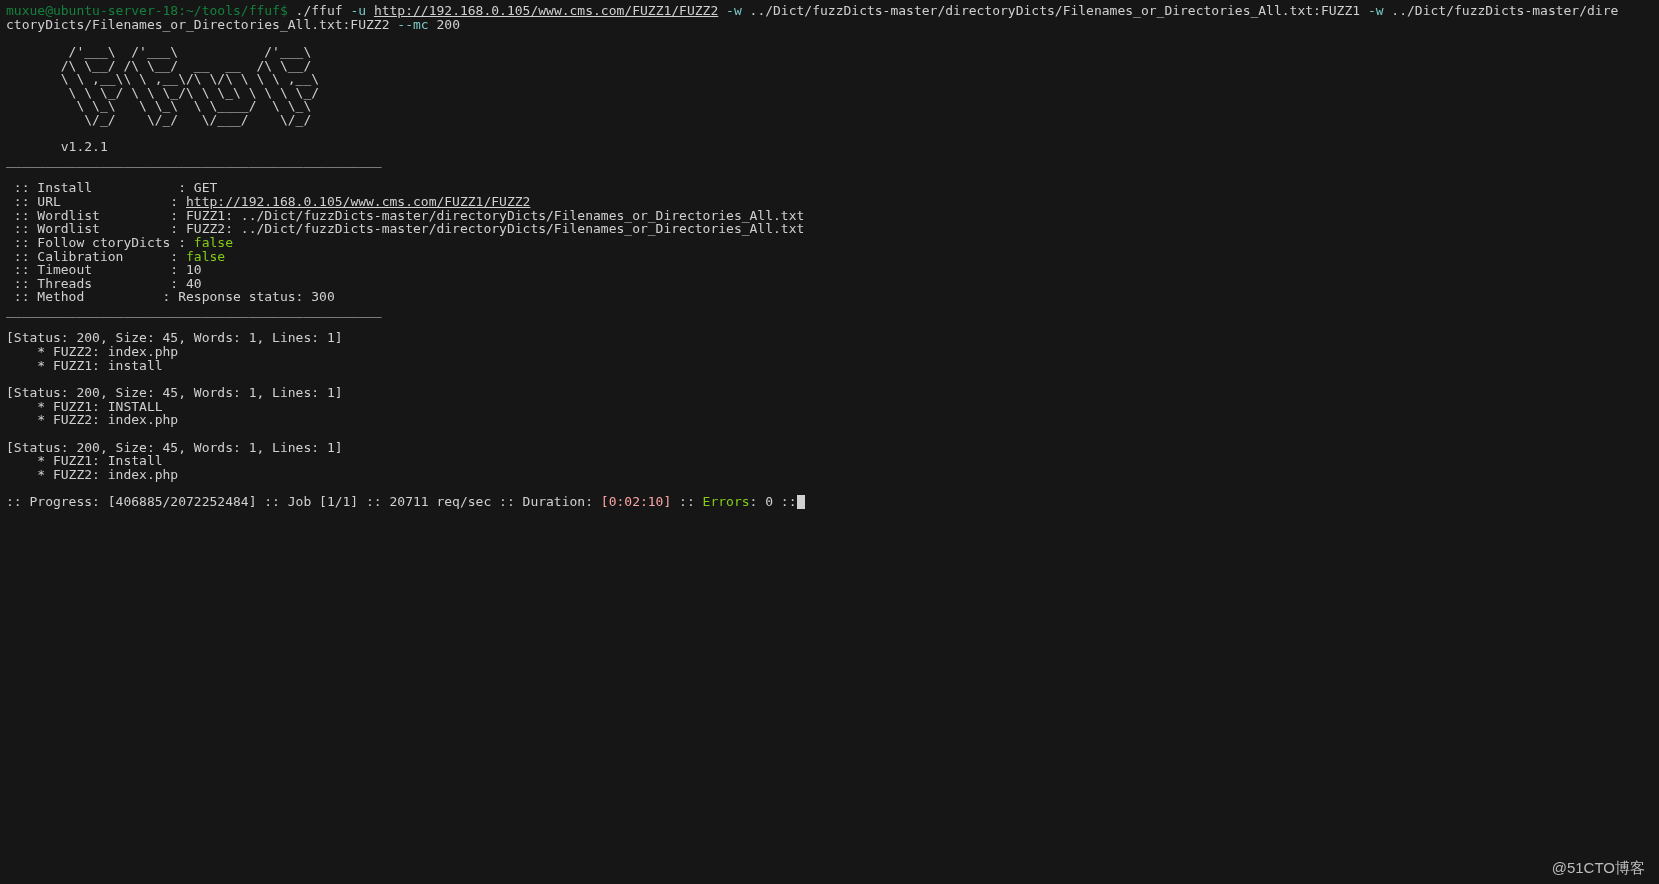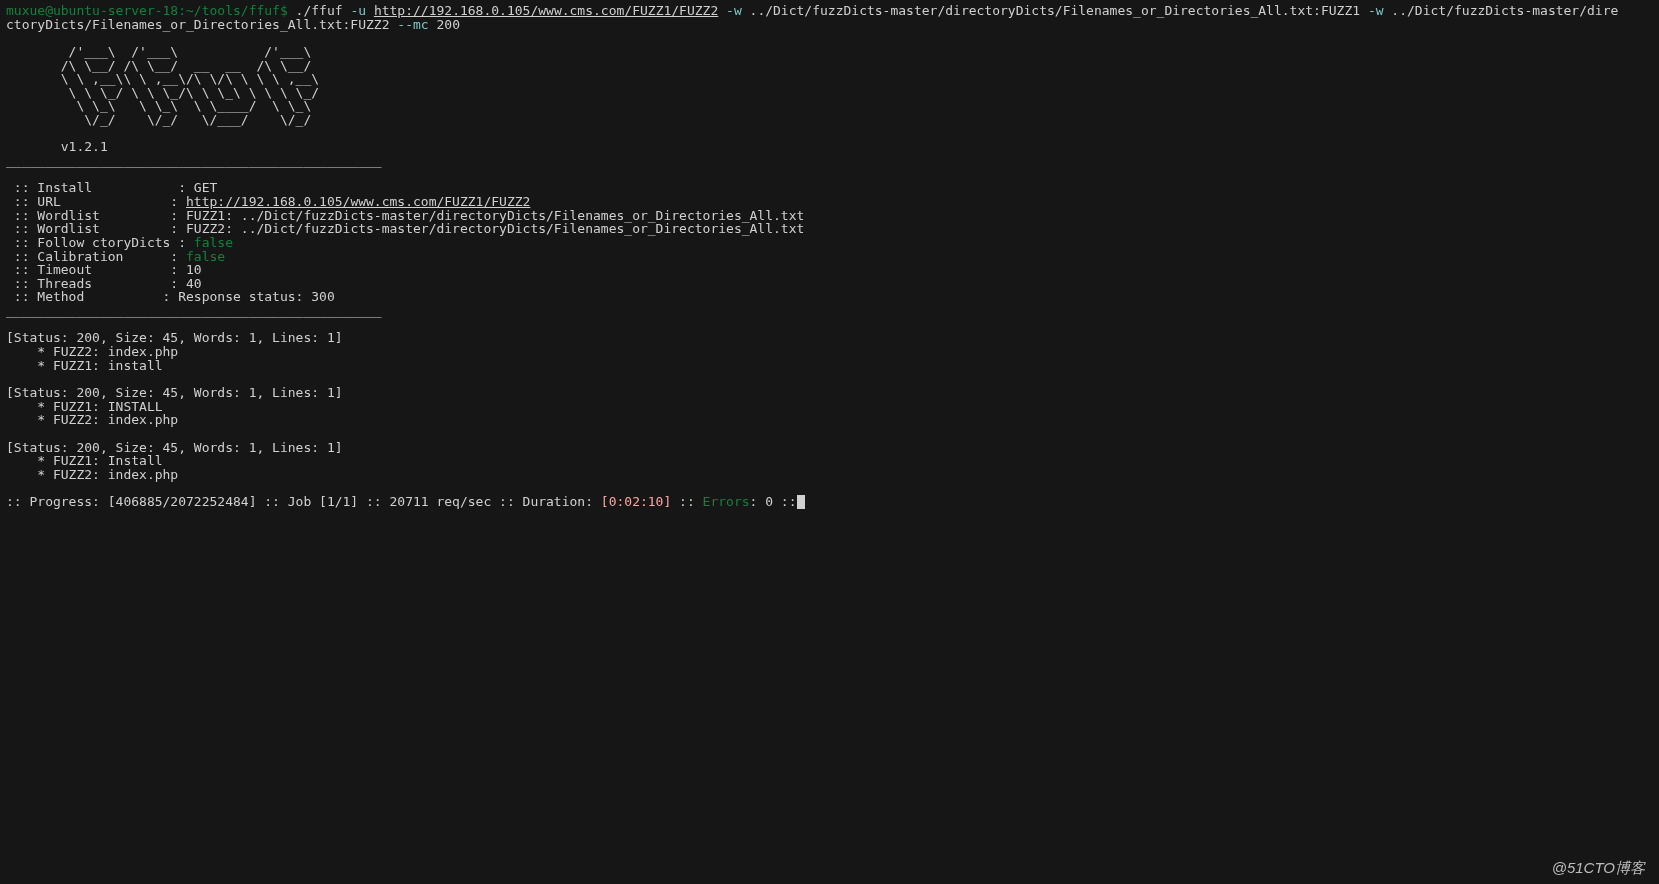--- a/index.html
+++ b/index.html
@@ -13,38 +13,37 @@
     width: 1659px;
     height: 884px;
     overflow: hidden;
   }
   .terminal {
     padding: 4px 6px;
     white-space: pre;
   }
   .prompt-user { color: #15803d; }
   .cyan  { color: #7ac9c9; }
-  .red   { color: #15803d; }
+  .red   { color: #84cc16; }
   .blue  { color: #fca5a5; }
   .underline { text-decoration: underline; }
   .cursor {
     display: inline-block;
     width: 8px;
     height: 14px;
     background: #d0d0d0;
     vertical-align: text-bottom;
   }
   .watermark {
     position: absolute;
     right: 14px;
     bottom: 8px;
     color: #bcbcbc;
     font-family: sans-serif;
     font-size: 15px;
-    font-style: italic;
   }
 </style>
 </head>
 <body>
 
 <div class="terminal"><span><span class="prompt-user">muxue@ubuntu-server-18:~/tools/ffuf$ </span><span>./ffuf</span> <span class="cyan">-u</span> <span class="underline">http://192.168.0.105/www.cms.com/FUZZ1/FUZZ2</span> <span class="cyan">-w</span> <span>../Dict/fuzzDicts-master/directoryDicts/Filenames_or_Directories_All.txt:FUZZ1</span> <span class="cyan">-w</span> <span>../Dict/fuzzDicts-master/dire</span></span>
 <span><span>ctoryDicts/Filenames_or_Directories_All.txt:FUZZ2</span> <span class="cyan">--mc</span> <span>200</span></span>
 <span> </span>
 <span>        /'___\  /'___\           /'___\</span>
 <span>       /\ \__/ /\ \__/  __  __  /\ \__/</span>

